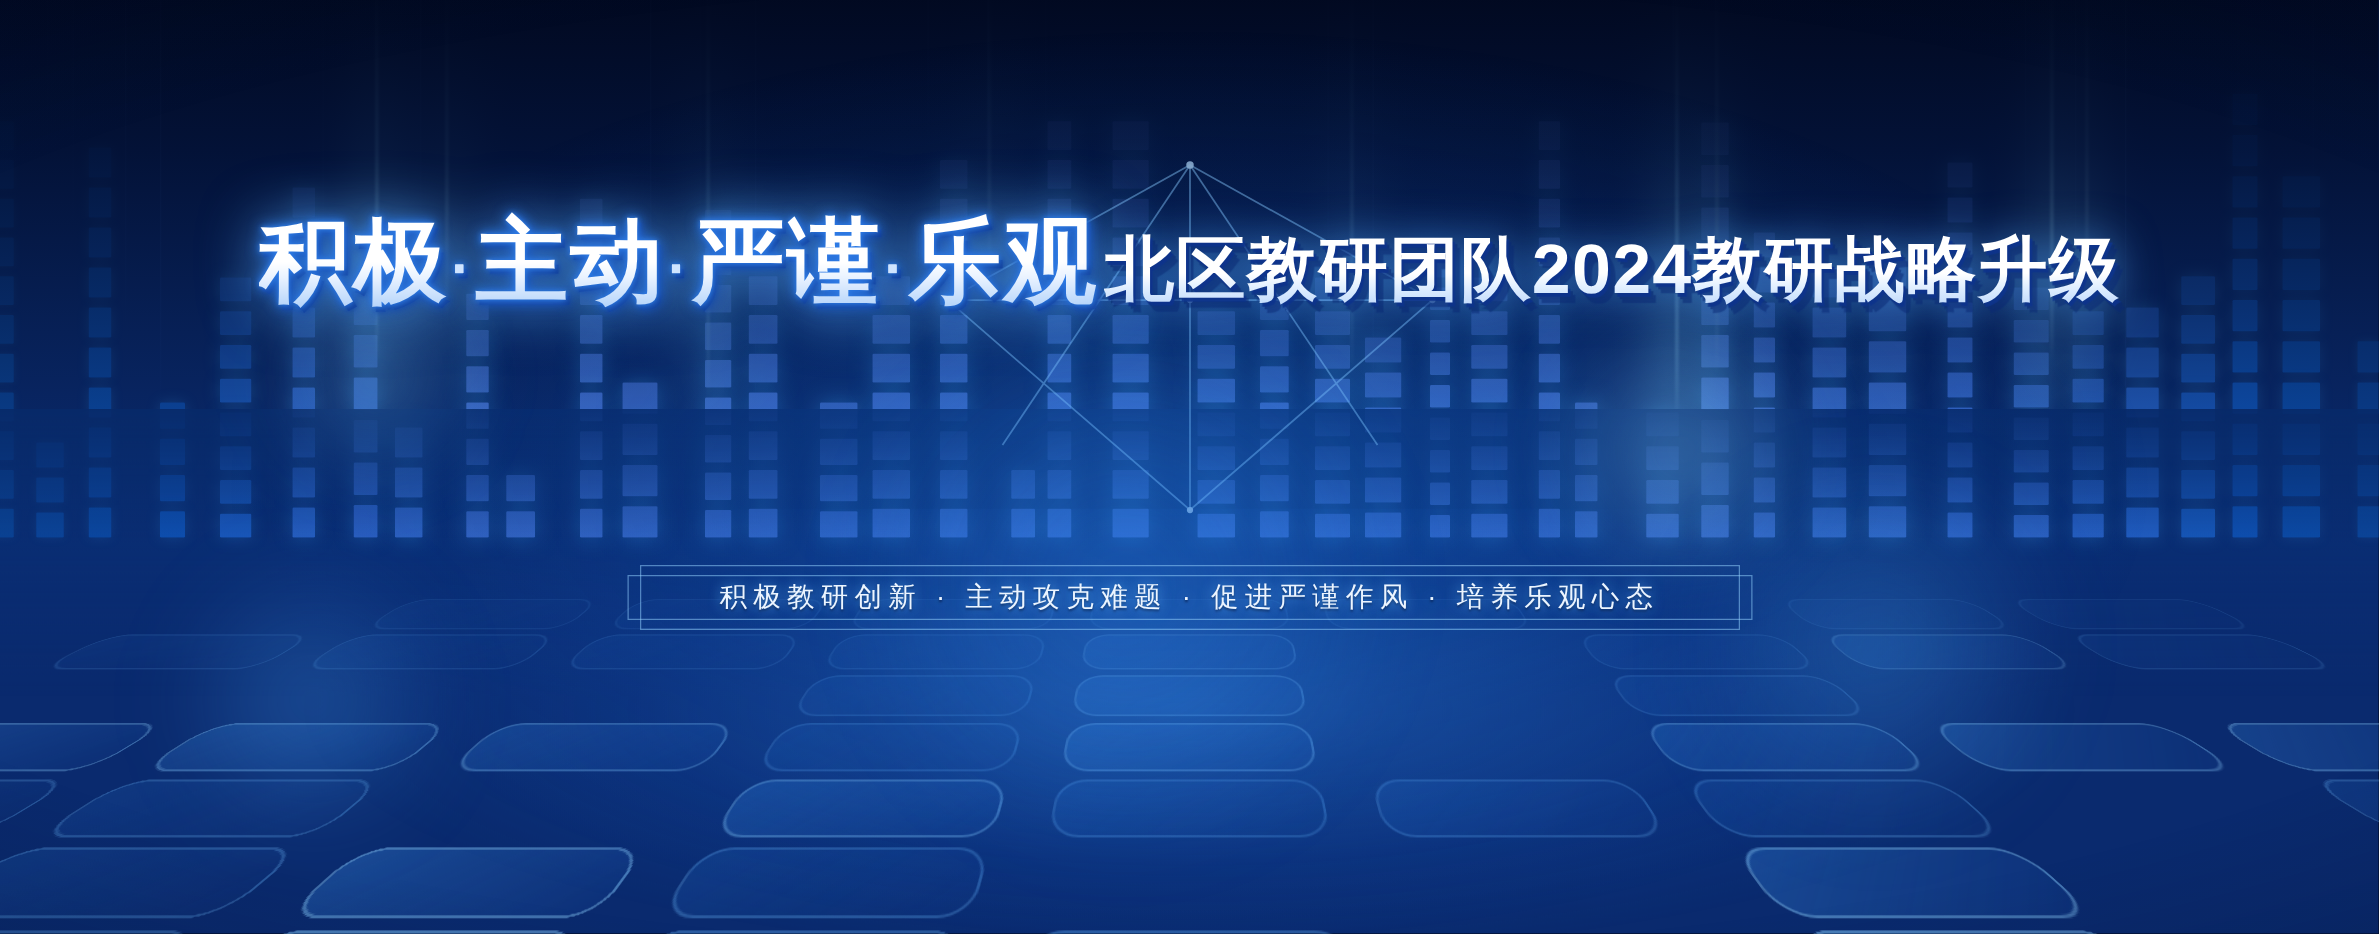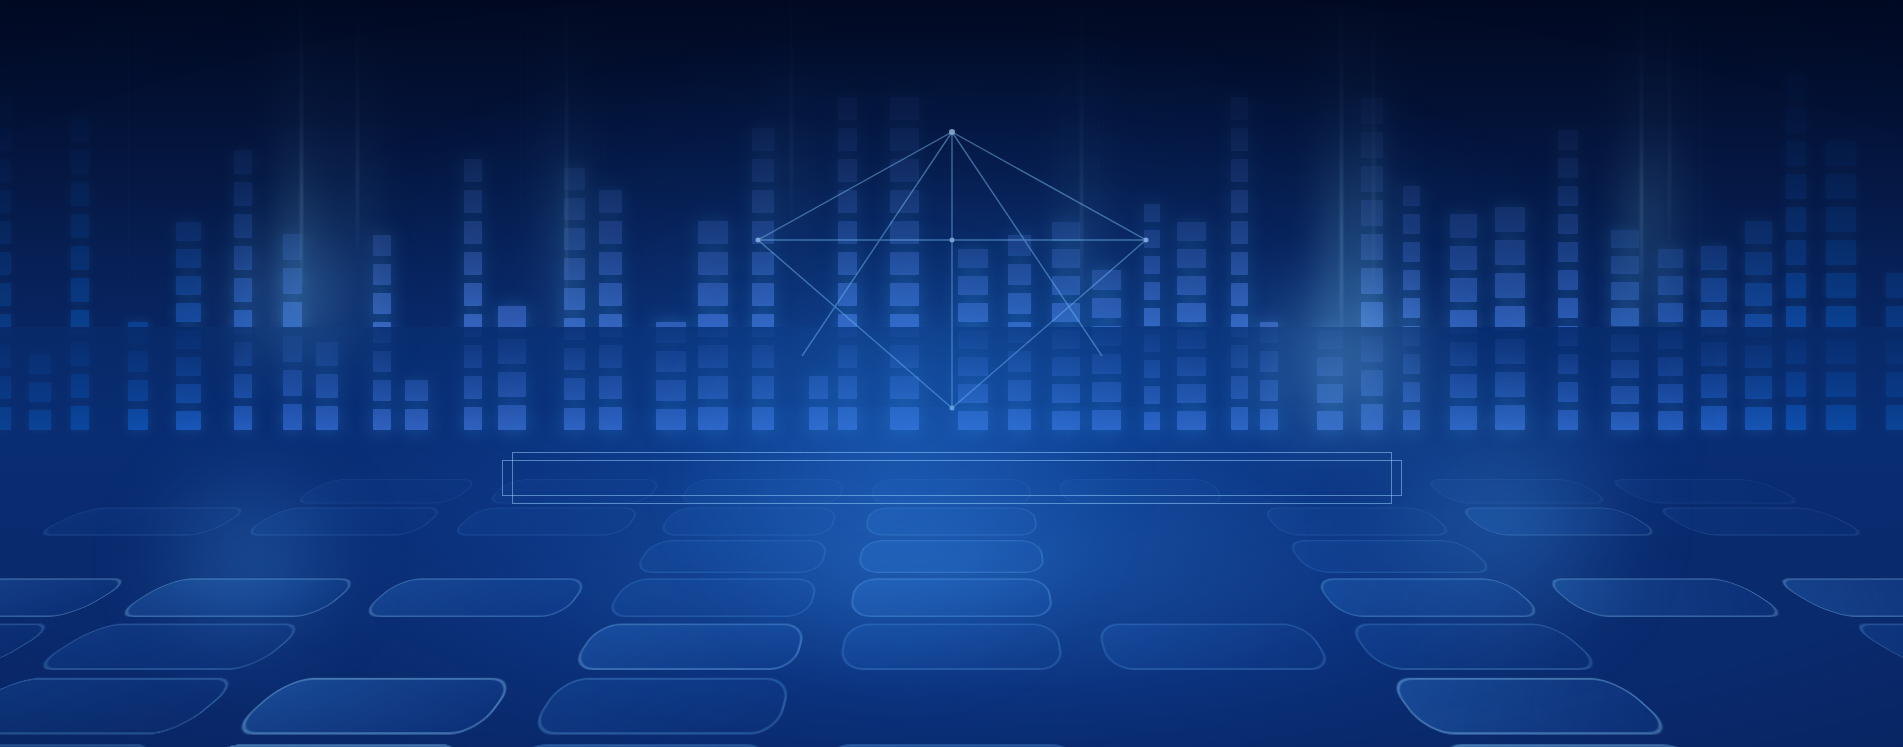--- a/index.html
+++ b/index.html
@@ -602,21 +602,28 @@
     </svg>
   </div>
 
   <div class="layer bg-vignette"></div>
 
   <div class="glowspot" style="left: 130px; top: 440px; width: 240px; height: 240px; background: radial-gradient(circle, rgba(70, 165, 255, 0.3) 0%, rgba(0, 0, 0, 0) 70%);"></div>
     <div class="glowspot" style="left: 670px; top: 240px; width: 460px; height: 460px; background: radial-gradient(circle, rgba(60, 150, 250, 0.22) 0%, rgba(0, 0, 0, 0) 70%);"></div>
     <div class="glowspot" style="left: 1340px; top: 360px; width: 320px; height: 320px; background: radial-gradient(circle, rgba(80, 175, 255, 0.26) 0%, rgba(0, 0, 0, 0) 70%);"></div>
     <div class="glowspot" style="left: 1235px; top: 250px; width: 220px; height: 220px; background: radial-gradient(circle, rgba(140, 215, 255, 0.34) 0%, rgba(0, 0, 0, 0) 70%);"></div>
     <div class="glowspot" style="left: 210px; top: 210px; width: 180px; height: 180px; background: radial-gradient(circle, rgba(120, 200, 255, 0.28) 0%, rgba(0, 0, 0, 0) 70%);"></div>
+    <div class="title-wrap">
+    <div class="line1">
+      <span>积极</span><span class="dot">·</span><span>主动</span><span class="dot">·</span><span>严谨</span><span class="dot">·</span><span>乐观</span>
+    </div>
+    <div class="line2">北区教研团队2024教研战略升级</div>
+  </div>
 
   <div class="sub-wrap">
     <div class="sub-frame">
       <div class="fr a"></div>
       <div class="fr b"></div>
+      <div class="sub-text">积极教研创新 · 主动攻克难题 · 促进严谨作风 · 培养乐观心态</div>
     </div>
   </div>
 
 </div>
 
 </body></html>

